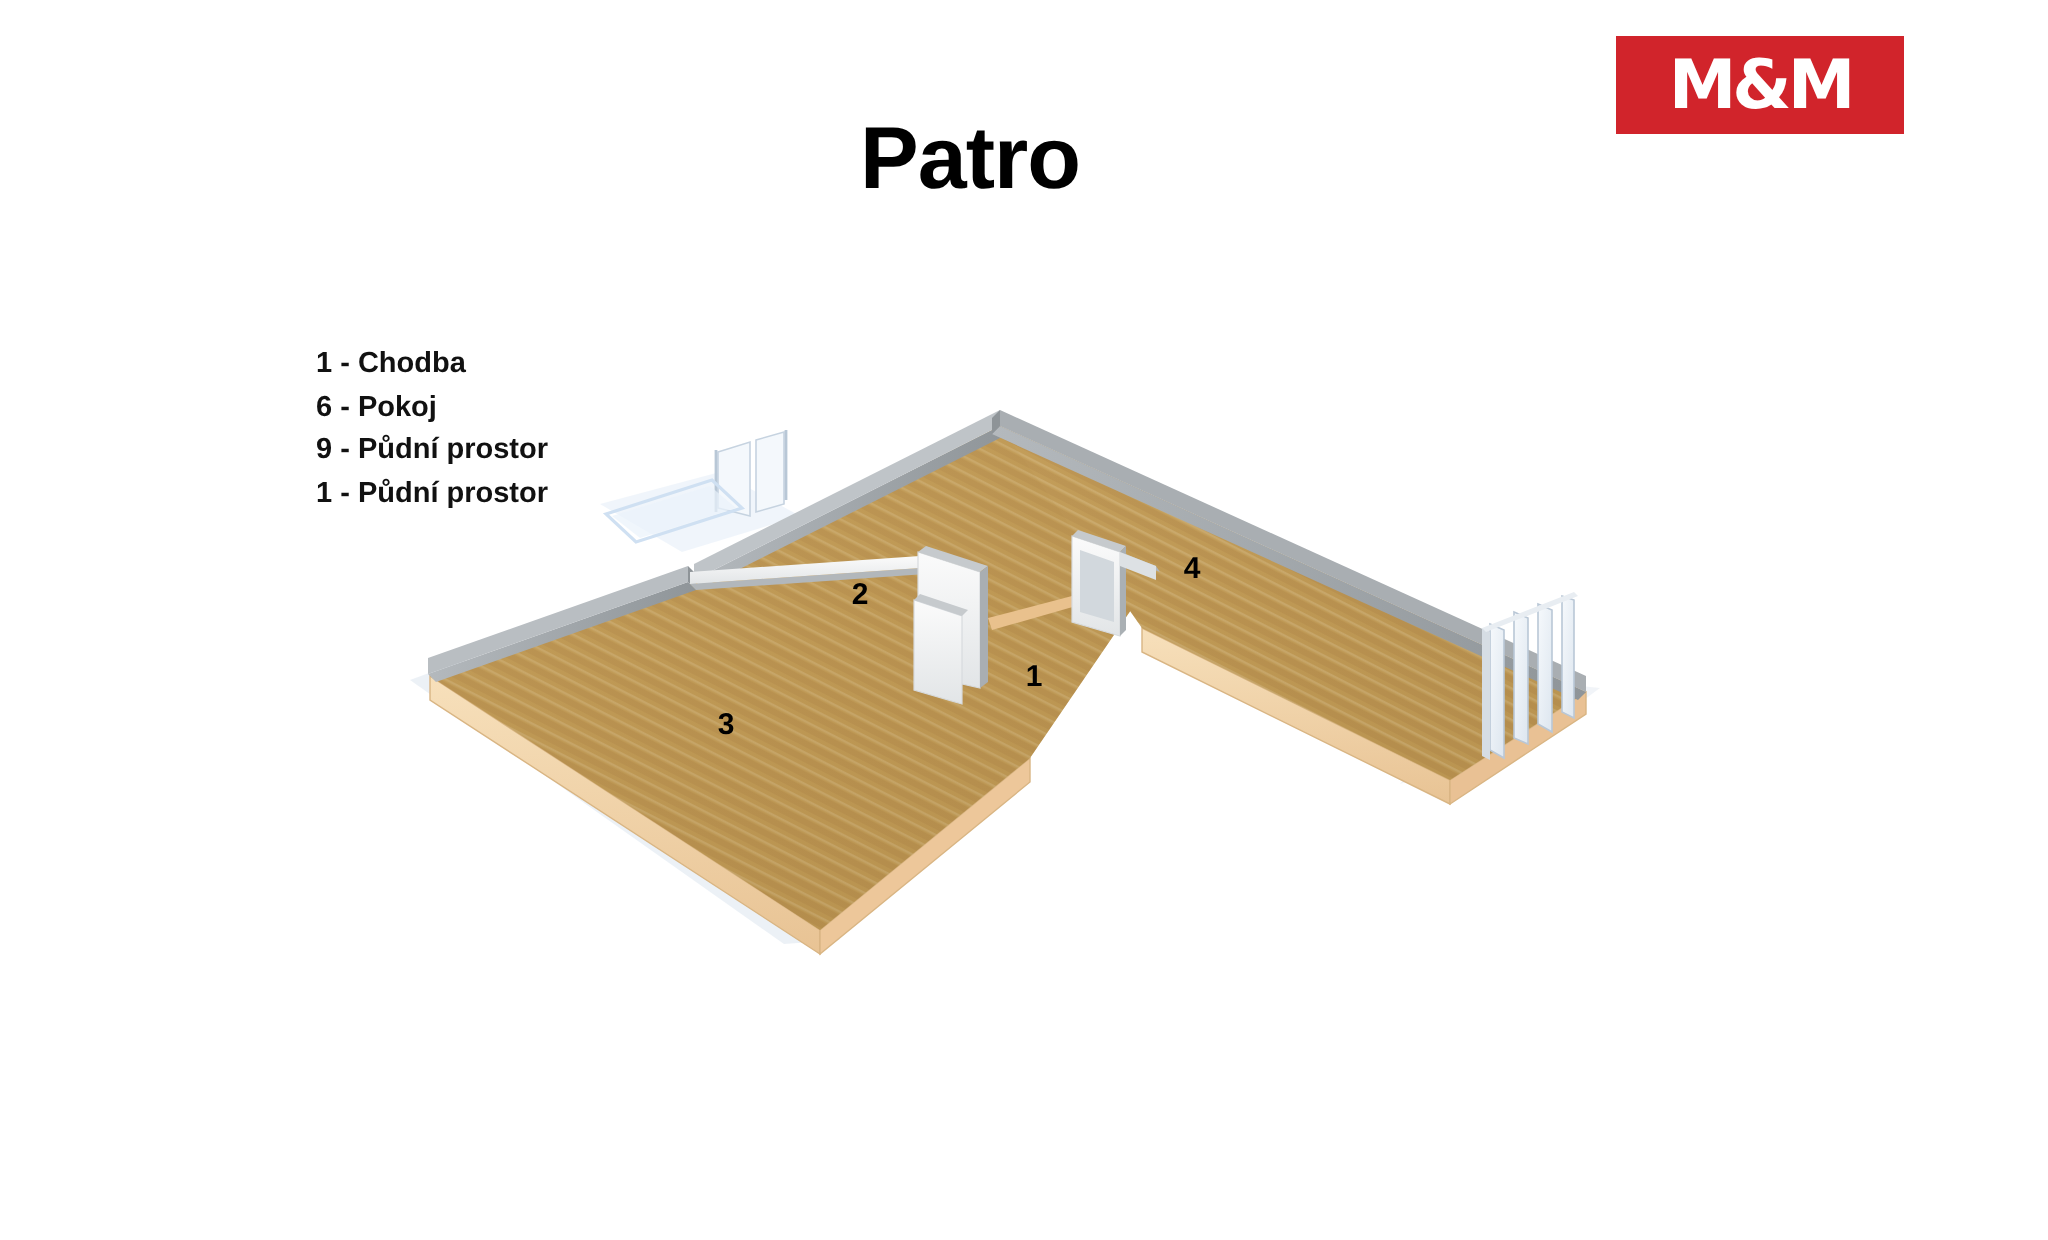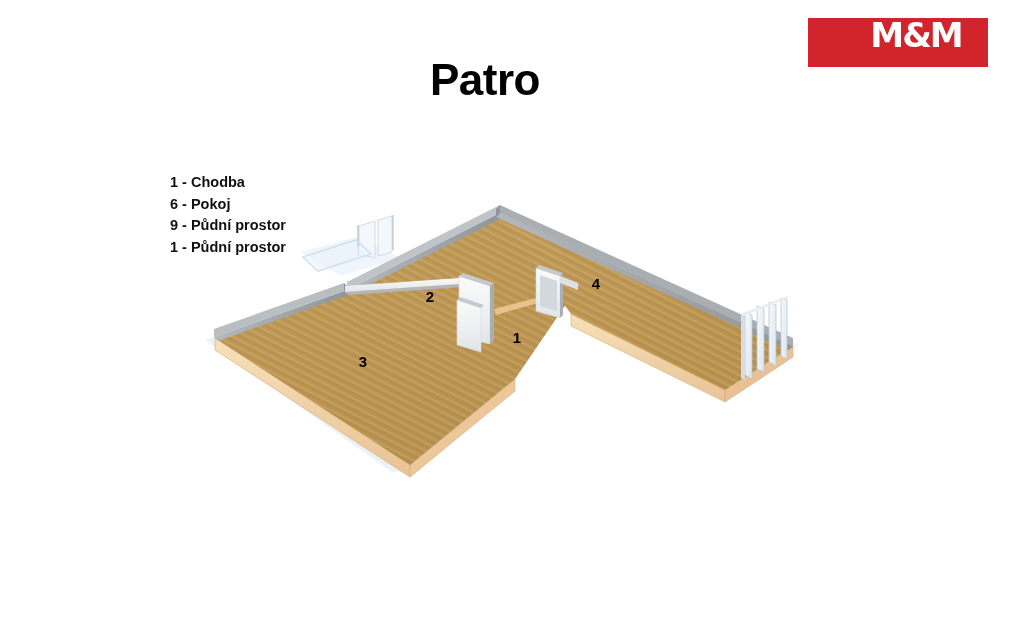--- a/index.html
+++ b/index.html
@@ -42,40 +42,39 @@
     position: absolute;
     left: 158px;
     top: 172px;
     font-size: 14.5px;
     font-weight: bold;
     color: #111111;
   }
   #legend .legend-row {
     line-height: 21.5px;
     white-space: nowrap;
-    margin-left: 12px;
   }
 
   
   #logo {
     position: absolute;
     left: 808px;
     top: 18px;
     width: 144px;
     height: 70px;
   }
   #logo .logo-mark {
     position: absolute;
     left: 0; top: 0;
     width: 144px;
     height: 49px;
     background: #d1242b;
     display: flex;
+    align-items: center;
     justify-content: center;
-    padding-left: 36px;
   }
   #logo .logo-mark-text {
     color: #ffffff;
     font-size: 34px;
     font-weight: bold;
     letter-spacing: -2px;
     line-height: 1;
     font-family: "DejaVu Sans", sans-serif;
   }
   #logo .logo-bar {

